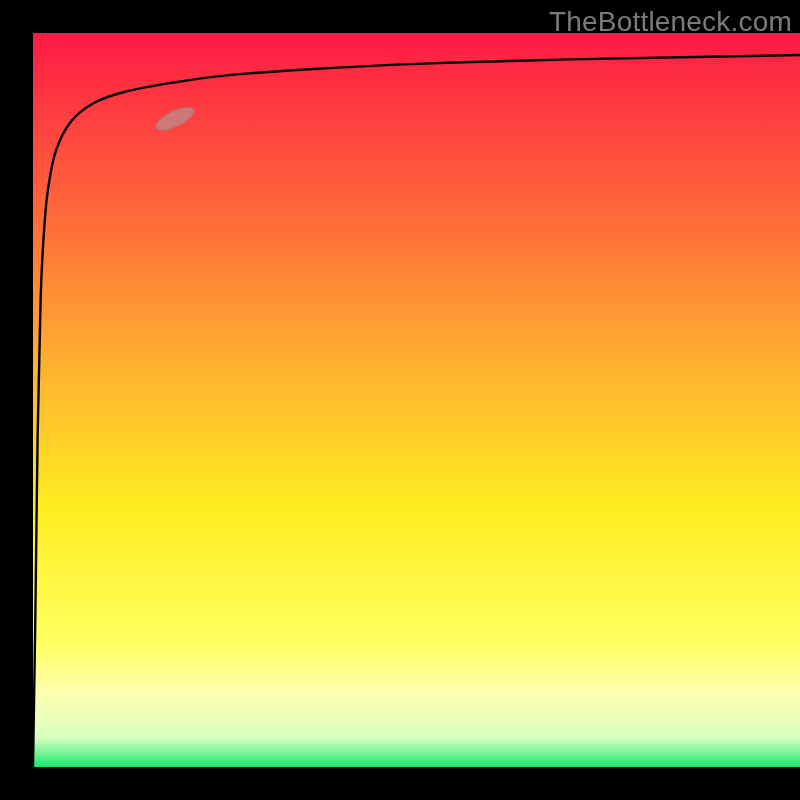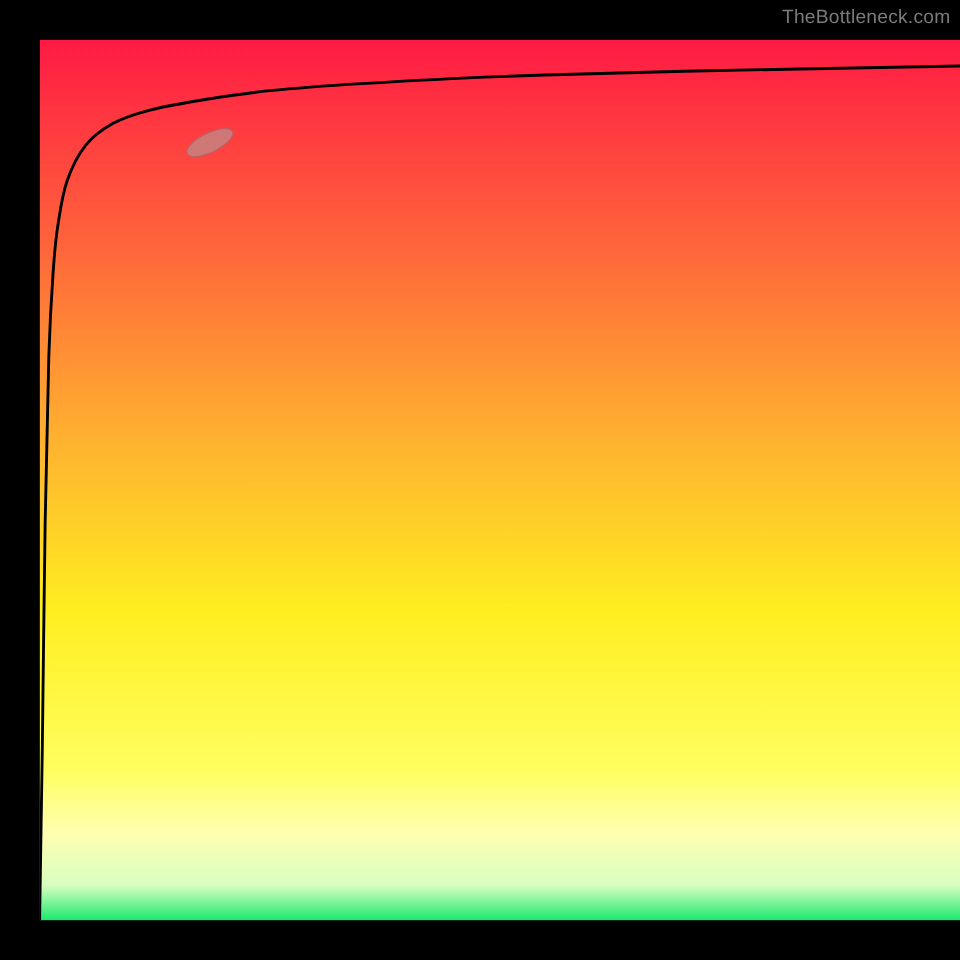--- a/index.html
+++ b/index.html
@@ -9,21 +9,21 @@
     background: #000;
     position: relative;
     font-family: Arial, Helvetica, sans-serif;
     overflow: hidden;
   }
   .attribution {
     position: absolute;
     top: 6px;
     right: 8px;
     color: #7b7b7b;
-    font-size: 16px;
+    font-size: 28px;
     letter-spacing: 0.2px;
     z-index: 10;
   }
   .chart-container {
     position: absolute;
     top: 33px;
     left: 33px;
     width: 767px;
     height: 734px;
   }

